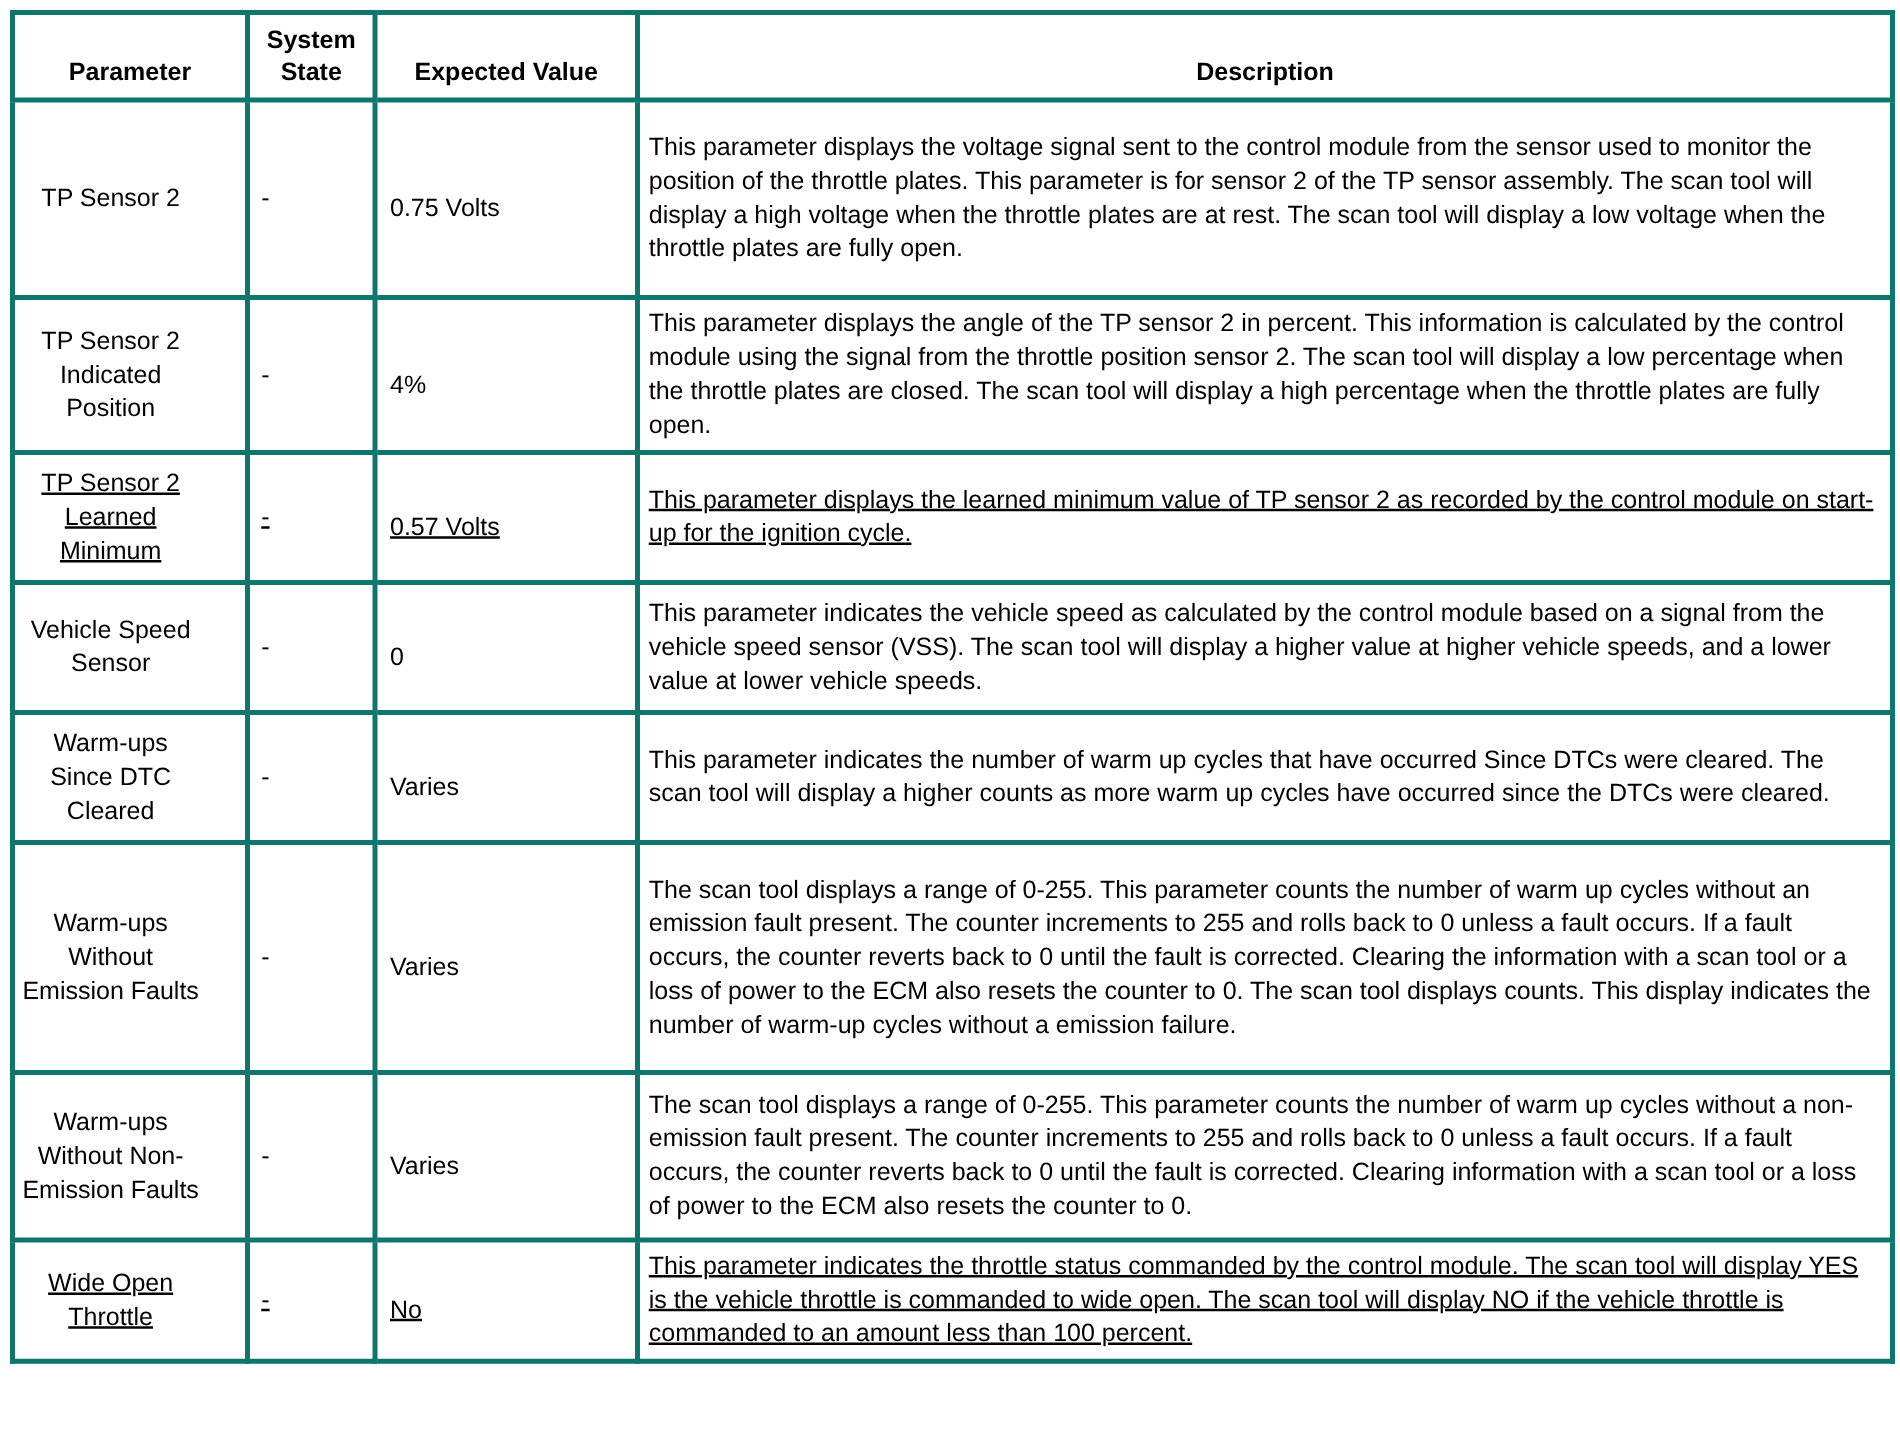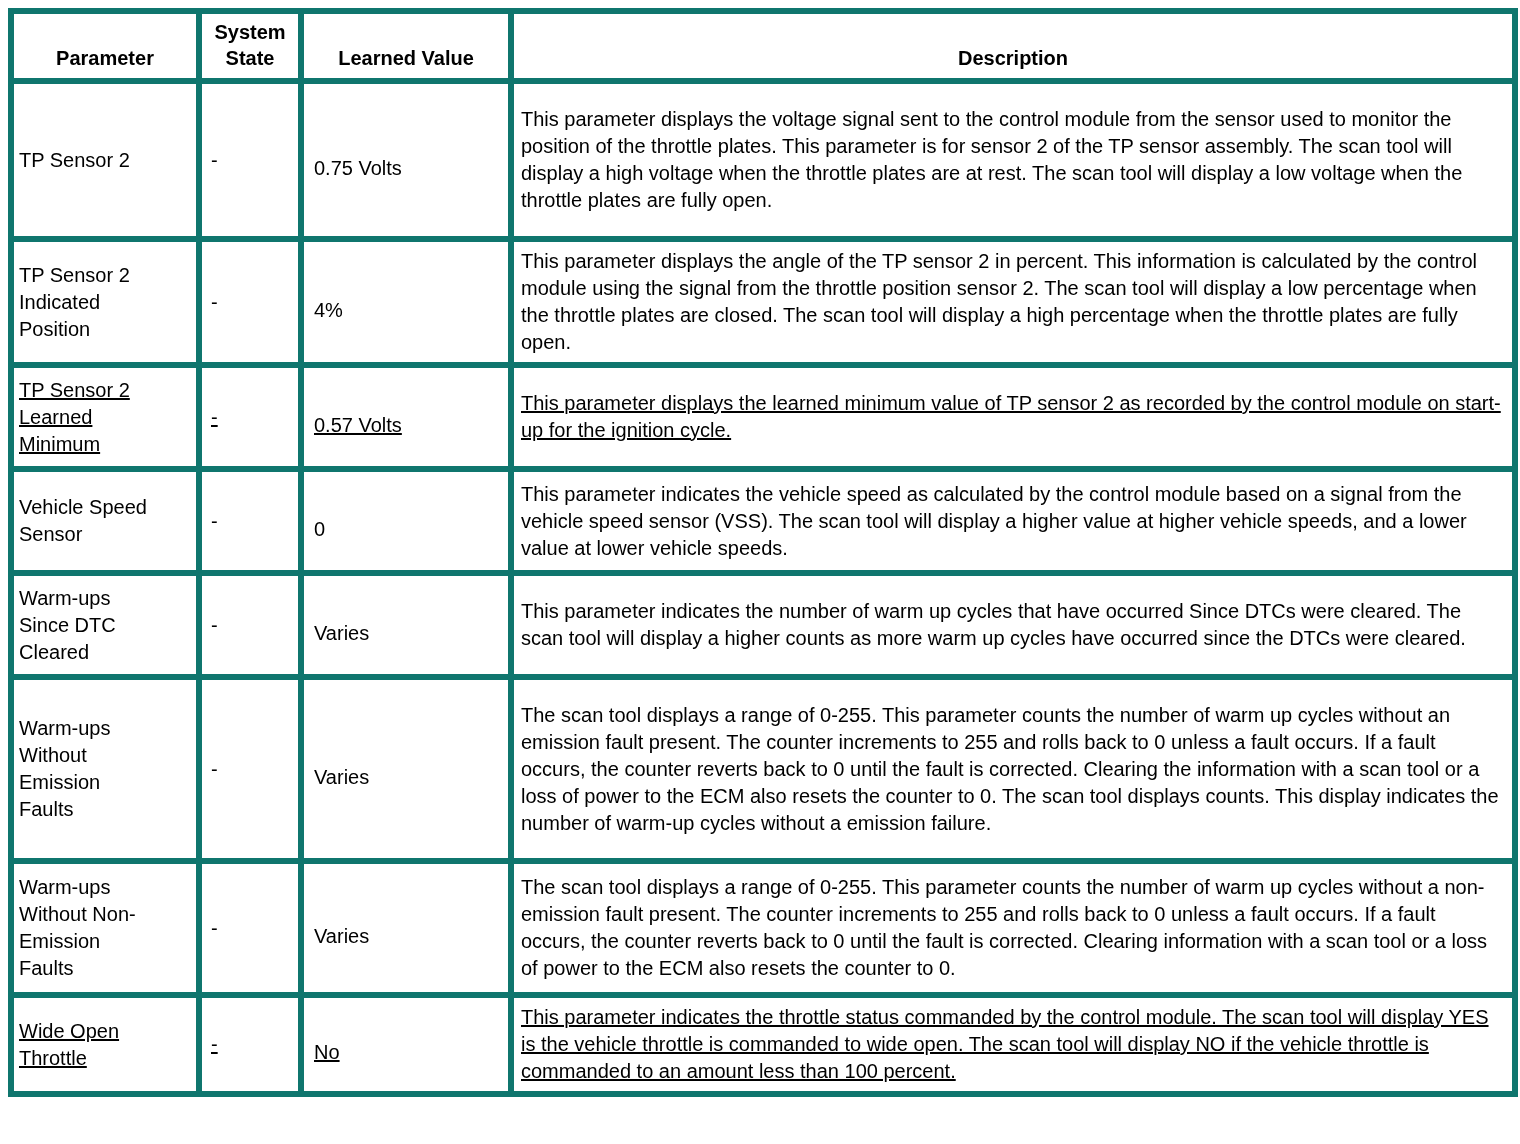--- a/index.html
+++ b/index.html
@@ -19,34 +19,34 @@
   }
   table.spec-table {
     border-collapse: collapse;
     table-layout: fixed;
     width: 1504px;
     border: 4px solid #000000;
     background: #ffffff;
   }
   table.spec-table th,
   table.spec-table td {
-    border: 6px solid #0f766e;
+    border: 4px solid #0f766e;
     font-size: 20px;
     color: #000000;
     overflow: hidden;
   }
   table.spec-table th {
     font-weight: bold;
     text-align: center;
     vertical-align: bottom;
     line-height: 26px;
     padding: 4px 4px 7px 4px;
   }
   td.c-param {
-    text-align: left;
+    text-align: center;
     vertical-align: middle;
     line-height: 27px;
     padding: 4px 36px 4px 5px;
   }
   td.c-state {
     text-align: left;
     vertical-align: middle;
     line-height: 27px;
     padding: 4px 4px 4px 9px;
   }
@@ -81,21 +81,21 @@
     <colgroup>
       <col style="width:188px">
       <col style="width:102px">
       <col style="width:210px">
       <col style="width:1004px">
     </colgroup>
     <thead>
       <tr>
         <th>Parameter</th>
         <th>System State</th>
-        <th>Learned Value</th>
+        <th>Expected Value</th>
         <th>Description</th>
       </tr>
     </thead>
     <tbody>
       <tr>
         <td class="c-param">TP Sensor 2</td>
         <td class="c-state">-</td>
         <td class="c-exp">0.75 Volts</td>
         <td class="c-desc">This parameter displays the voltage signal sent to the control module from the sensor used to monitor the position of the throttle plates. This parameter is for sensor 2 of the TP sensor assembly. The scan tool will display a high voltage when the throttle plates are at rest. The scan tool will display a low voltage when the throttle plates are fully open.</td>
       </tr>

